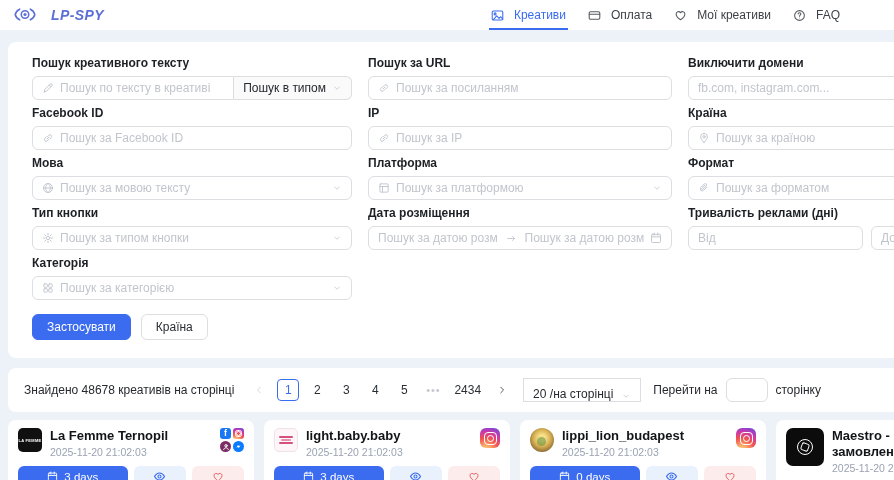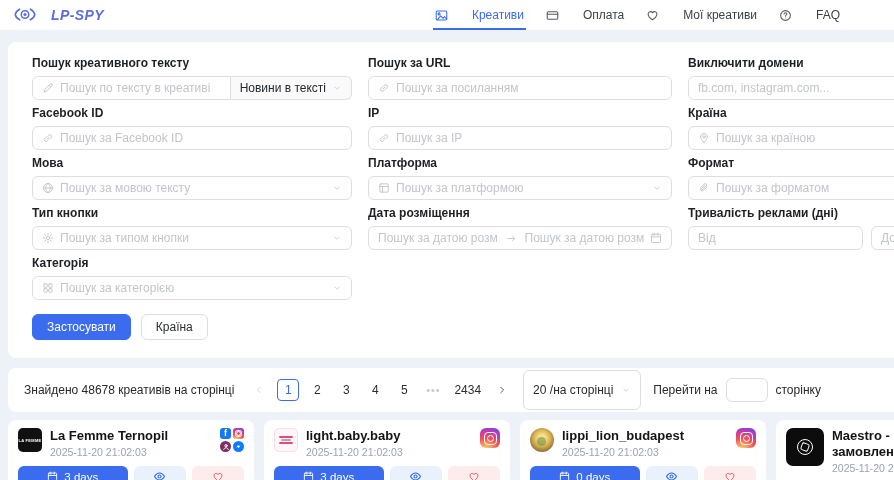--- a/index.html
+++ b/index.html
@@ -19,21 +19,21 @@
   .header {
     width: 894px; height: 30px; background: #fff;
     display: flex; align-items: center; padding: 0 54px 0 14px;
   }
   .logo { display: flex; align-items: flex-start; gap: 15px; color: #5b6fd6; }
   .logo-text { font-size: 14px; font-weight: bold; font-style: italic; letter-spacing: .4px; }
   .logo .ic { color: #5b6fd6; }
   .logo .ic svg { stroke-width: 1.7; }
   .nav { margin-left: auto; display: flex; gap: 22px; height: 30px; }
   .nav-item {
-    display: flex; align-items: center; gap: 24px;
+    display: flex; align-items: center; gap: 10px;
     font-size: 12px; color: #3d4248; position: relative; cursor: pointer; white-space: nowrap;
   }
   .nav-item .ic { color: #565b63; }
   .nav-item.active { color: #3b6cf0; }
   .nav-item.active .ic { color: #3b6cf0; }
   .nav-item.active::after {
     content: ""; position: absolute; left: -2px; right: -2px; bottom: 0; height: 2px; background: #3b6cf0;
   }
 
   
@@ -86,22 +86,22 @@
   .pg-item {
     min-width: 22px; height: 22px; padding: 0 3px; border-radius: 4px;
     display: flex; align-items: center; justify-content: center;
     font-size: 12px; color: #2a2e33; cursor: pointer;
   }
   .pg-item.active { border: 1px solid #3b6cf0; color: #3b6cf0; }
   .pg-arrow .ic { color: #30343a; }
   .pg-arrow.disabled .ic { color: #cdd1d8; }
   .pg-ellipsis { color: #c3c7ce; letter-spacing: 1px; font-size: 11px; cursor: pointer; }
   .per-page {
-    height: 40px; border: 1px solid #dcdee2; border-radius: 6px; background: #fff;
-    display: flex; align-items: center; gap: 8px; padding: 0 9px; margin-left: 10px;
+    height: 24px; border: 1px solid #dcdee2; border-radius: 0; background: #fff;
+    display: flex; align-items: flex-end; gap: 8px; padding: 0 9px; margin-left: 10px;
     cursor: pointer; white-space: nowrap;
   }
   .goto { display: flex; align-items: center; gap: 8px; margin-left: 12px; white-space: nowrap; }
   .goto-input {
     width: 42px; height: 24px; border: 1px solid #dcdee2; border-radius: 6px;
     outline: none; padding: 0 6px; font-size: 12px;
   }
 
   
   .cards { display: flex; gap: 10px; margin: 8px 0 0 8px; }
@@ -218,21 +218,21 @@
           <div class="ctrl">
             <span class="ic">
               <svg width="12" height="12" viewBox="0 0 16 16">
                   <path d="M3 13.2l.9-3.4 7-7a1.6 1.6 0 012.3 2.3l-7 7-3.2 1.1z"></path>
                   <path d="M9.6 4.1l2.3 2.3"></path>
                 </svg>
             </span>
             <input placeholder="Пошук по тексту в креативі" style="">
           </div>
           <div class="addon">
-            <span>Новини в тексті</span>
+            <span>Пошук в типом</span>
             <span class="ic">
               <svg width="10" height="10" viewBox="0 0 16 16">
                   <path d="M4.5 6.5L8 10l3.5-3.5"></path>
                 </svg>
             </span>
           </div>
         </div>
       </div>
 
       <div class="field">

